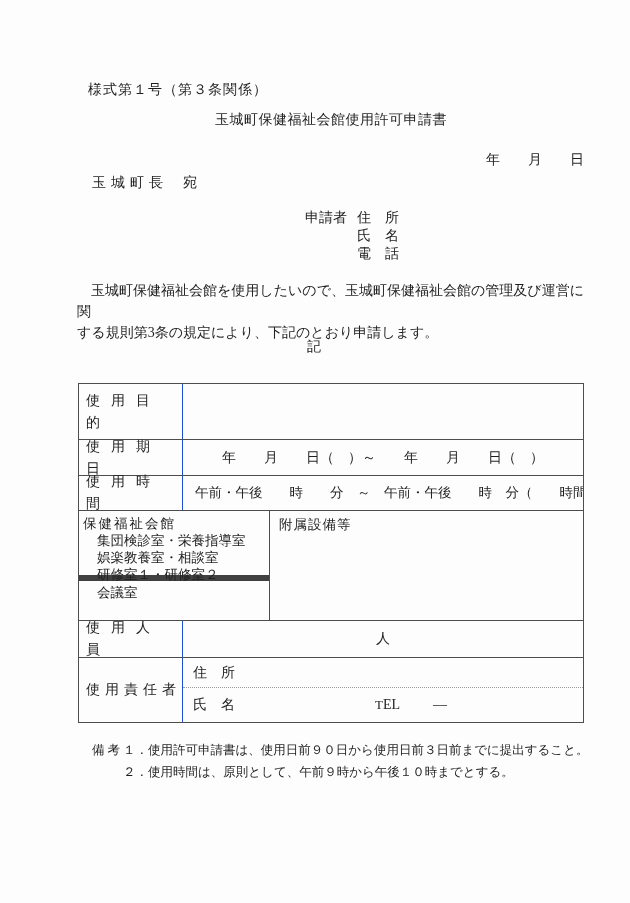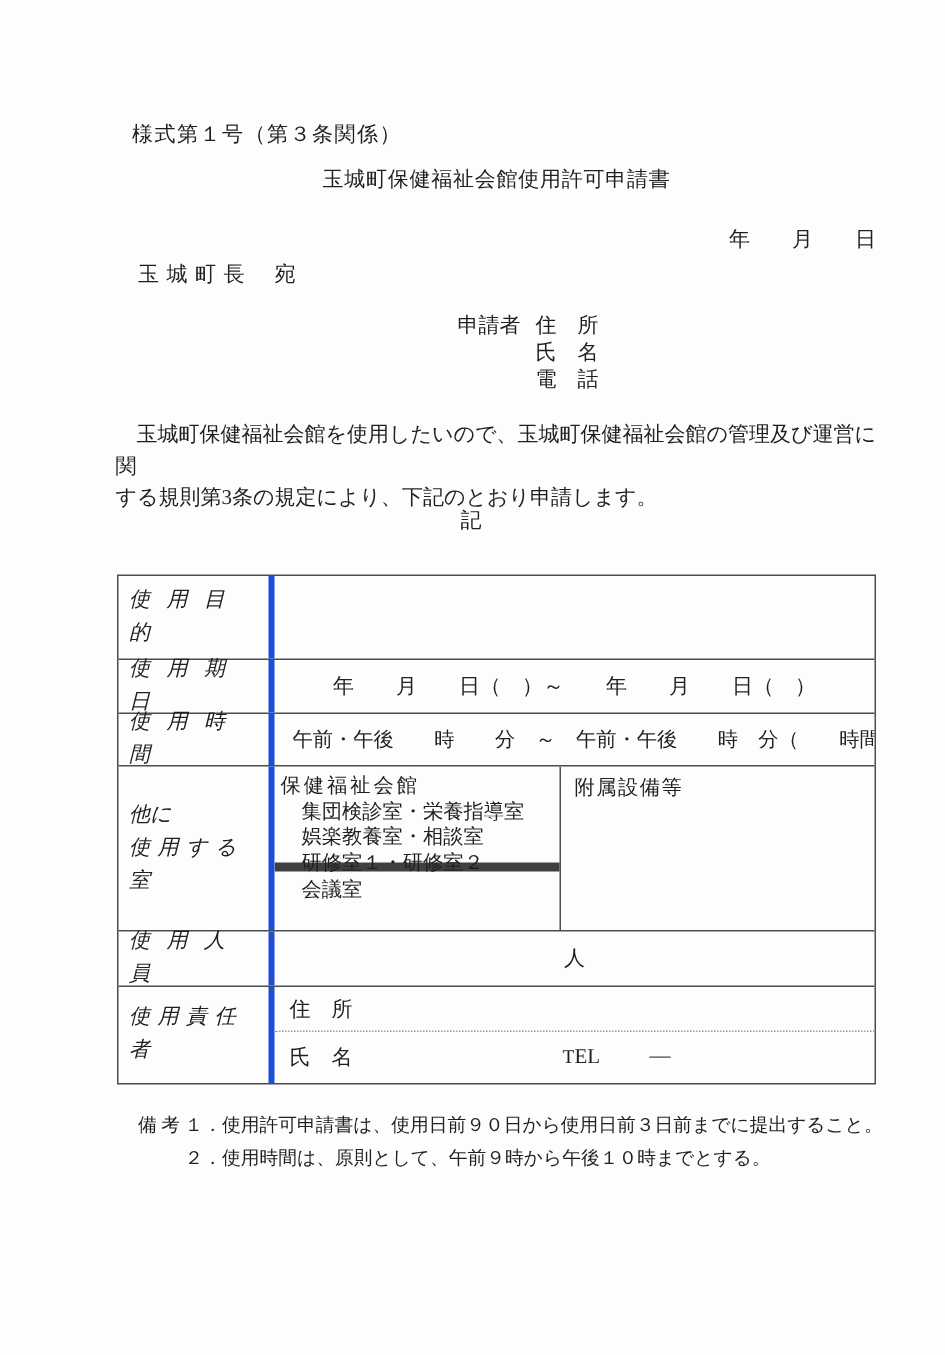--- a/index.html
+++ b/index.html
@@ -34,23 +34,23 @@
   .form-table {
     left:78px; top:383px;
     width:506px; height:340px;
     border:1.5px solid #4d4d4d;
     background:transparent;
   }
   .trow { display:flex; border-bottom:1px solid #4d4d4d; align-items:stretch; }
   .trow.last { border-bottom:none; }
   .tlabel {
     width:104px; flex-shrink:0;
-    border-right:4px solid #1d4ed8;
+    border-right:1px solid #1d4ed8;
     display:flex; flex-direction:column; justify-content:center;
-    padding-left:7px; line-height:22px;font-style:italic;
+    padding-left:7px; line-height:22px;
   }
   .ls11 { letter-spacing:11px; }
   .ls5  { letter-spacing:5px; }
   .tcontent { flex:1; display:flex; align-items:center; overflow:hidden; }
   .tcontent.center { justify-content:center; }
   .time-val { padding-left:12px; font-size:13.5px; white-space:nowrap; }
 
   .rooms-content { align-items:stretch; }
   .rooms-col { width:191px; flex-shrink:0; border-right:1px solid #4d4d4d; display:flex; flex-direction:column; }
   .rooms-g1 { height:70px; border-bottom:6px solid #404040; padding:4px 0 0 4px; line-height:17px; font-size:13.5px; }
@@ -113,24 +113,20 @@
       <div class="tlabel ls11">使用期日</div>
       <div class="tcontent center">年　　月　　日（　）～　　年　　月　　日（　）</div>
     </div>
 
     <div class="trow" style="height:35px">
       <div class="tlabel ls11">使用時間</div>
       <div class="tcontent time-val">午前・午後　　時　　分　～　午前・午後　　時　分（　　時間）</div>
     </div>
 
     <div class="trow" style="height:110px">
-      <div class="tlabel">
-        <div>他に</div>
-        <div class="ls5">使用する室</div>
-      </div>
       <div class="tcontent rooms-content">
         <div class="rooms-col">
           <div class="rooms-g1">
             <div class="rooms-head">保健福祉会館</div>
             <div class="room-indent">集団検診室・栄養指導室</div>
             <div class="room-indent">娯楽教養室・相談室</div>
             <div class="room-indent">研修室１・研修室２</div>
           </div>
           <div class="rooms-g2">
             <div class="room-indent">会議室</div>

